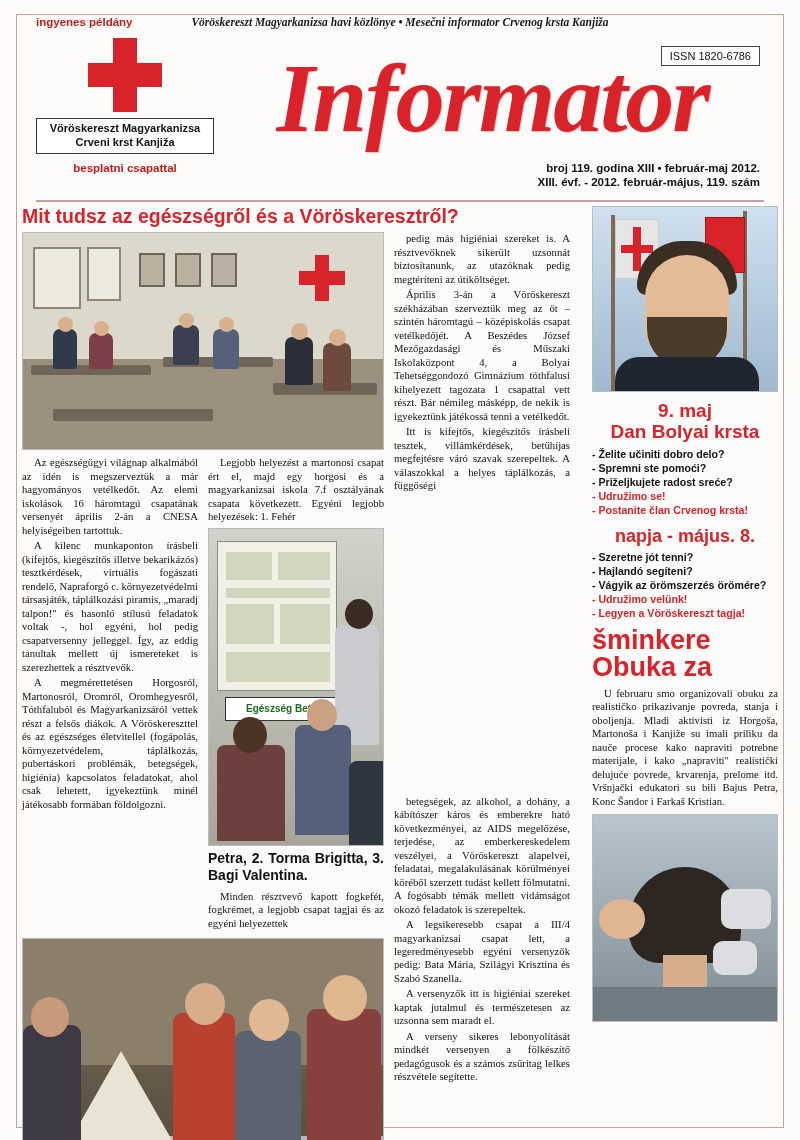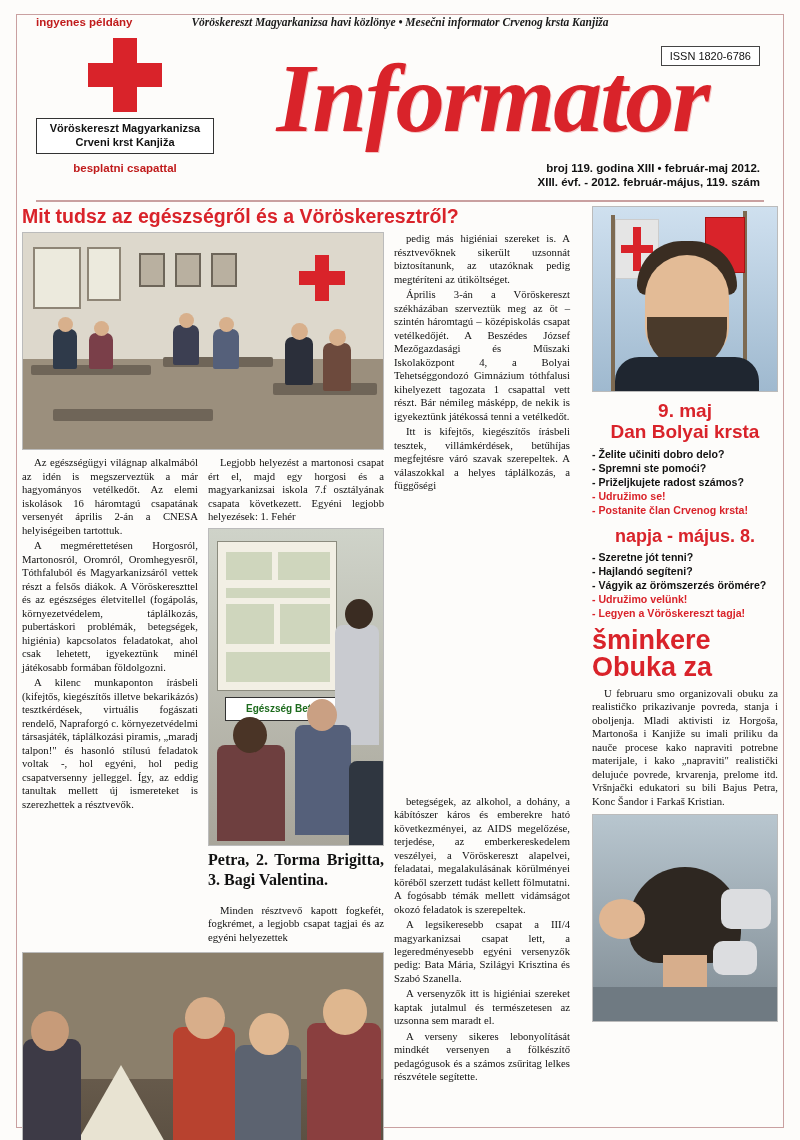--- a/index.html
+++ b/index.html
@@ -98,23 +98,23 @@
   }
   .headline-wrap { width: 560px; }
 
   p.body {
     font-size: 10.7px; line-height: 1.26; text-align: justify;
     margin: 0 0 2px 0; text-indent: 12px;
     font-family: "Liberation Serif", serif;
   }
   p.body.first { text-indent: 12px; }
   .cap {
-    font-size: 16px; line-height: 1.25; text-align: justify;
-    font-weight: bold; margin: 4px 0 14px 0;
-    font-family: Liberation Serif, serif;
+    font-size: 14px; line-height: 1.25; text-align: justify;
+    font-weight: bold; margin: 4px 0 5px 0;
+    font-family: Liberation Sans, sans-serif;
   }
 
   
   .photo { position: relative; overflow: hidden; border: 1px solid #bbb; }
 
   
   .ph1 { width: 362px; height: 218px; margin-bottom: 6px;
          background: linear-gradient(#d8d2c6, #c3bcae); }
   .ph1 .wall { position:absolute; left:0; top:0; right:0; height:58%; background:#ddd8cc; }
   .ph1 .floor { position:absolute; left:0; top:58%; right:0; bottom:0; background:#9b8f7d; }
@@ -262,22 +262,22 @@
             <div class="person" style="left:262px; top:104px; width:28px; height:48px; background:#2b2f3a;"></div>
             <div class="head" style="left:268px; top:90px; width:17px; height:17px;"></div>
             <div class="person" style="left:300px; top:110px; width:28px; height:48px; background:#6d4a3d;"></div>
             <div class="head" style="left:306px; top:96px; width:17px; height:17px;"></div>
           </div>
 
           <div style="display:flex; gap:10px;">
 
             <div class="col-left">
               <p class="body first">Az egészségügyi világnap alkalmából az idén is megszerveztük a már hagyományos vetélkedőt. Az elemi iskolások 16 háromtagú csapatának versenyét április 2-án a CNESA helyiségeiben tartottuk.</p>
+              <p class="body">A kilenc munkaponton írásbeli (kifejtős, kiegészítős illetve bekarikázós) tesztkérdések, virtuális fogászati rendelő, Napraforgó c. környezetvédelmi társasjáték, táplálkozási piramis, „maradj talpon!" és hasonló stílusú feladatok voltak -, hol egyéni, hol pedig csapatversenny jelleggel. Így, az eddig tanultak mellett új ismereteket is szerezhettek a résztvevők.</p>
               <p class="body">A megmérettetésen Horgosról, Martonosról, Oromról, Oromhegyesről, Tóthfaluból és Magyarkanizsáról vettek részt a felsős diákok. A Vöröskereszttel és az egészséges életvitellel (fogápolás, környezetvédelem, táplálkozás, pubertáskori problémák, betegségek, higiénia) kapcsolatos feladatokat, ahol csak lehetett, igyekeztünk minél játékosabb formában földolgozni.</p>
-              <p class="body">A kilenc munkaponton írásbeli (kifejtős, kiegészítős illetve bekarikázós) tesztkérdések, virtuális fogászati rendelő, Napraforgó c. környezetvédelmi társasjáték, táplálkozási piramis, „maradj talpon!" és hasonló stílusú feladatok voltak -, hol egyéni, hol pedig csapatversenny jelleggel. Így, az eddig tanultak mellett új ismereteket is szerezhettek a résztvevők.</p>
             </div>
 
             <div class="col-mid">
               <p class="body first">Legjobb helyezést a martonosi csapat ért el, majd egy horgosi és a magyarkanizsai iskola 7.f osztályának csapata következett. Egyéni legjobb helyezések: 1. Fehér</p>
 
               <div class="photo ph2">
                 <div class="board">
                   <div class="row" style="left:8px; top:10px; width:46px; height:28px;"></div>
                   <div class="row" style="left:60px; top:10px; width:52px; height:28px;"></div>
                   <div class="row" style="left:8px; top:46px; width:104px; height:10px;"></div>
@@ -347,21 +347,21 @@
         <div class="suit"></div>
       </div>
 
       <div class="rc-head big">
         <div>9. maj</div>
         <div>Dan Bolyai krsta</div>
       </div>
       <ul class="slogan-list">
         <li>- Želite učiniti dobro delo?</li>
         <li>- Spremni ste pomoći?</li>
-        <li>- Priželjkujete radost számos?</li>
+        <li>- Priželjkujete radost sreće?</li>
         <li class="red">- Udružimo se!</li>
         <li class="red">- Postanite član Crvenog krsta!</li>
       </ul>
 
       <div class="rc-head big2">
         <div>napja - május. 8.</div>
       </div>
       <ul class="slogan-list">
         <li>- Szeretne jót tenni?</li>
         <li>- Hajlandó segíteni?</li>

